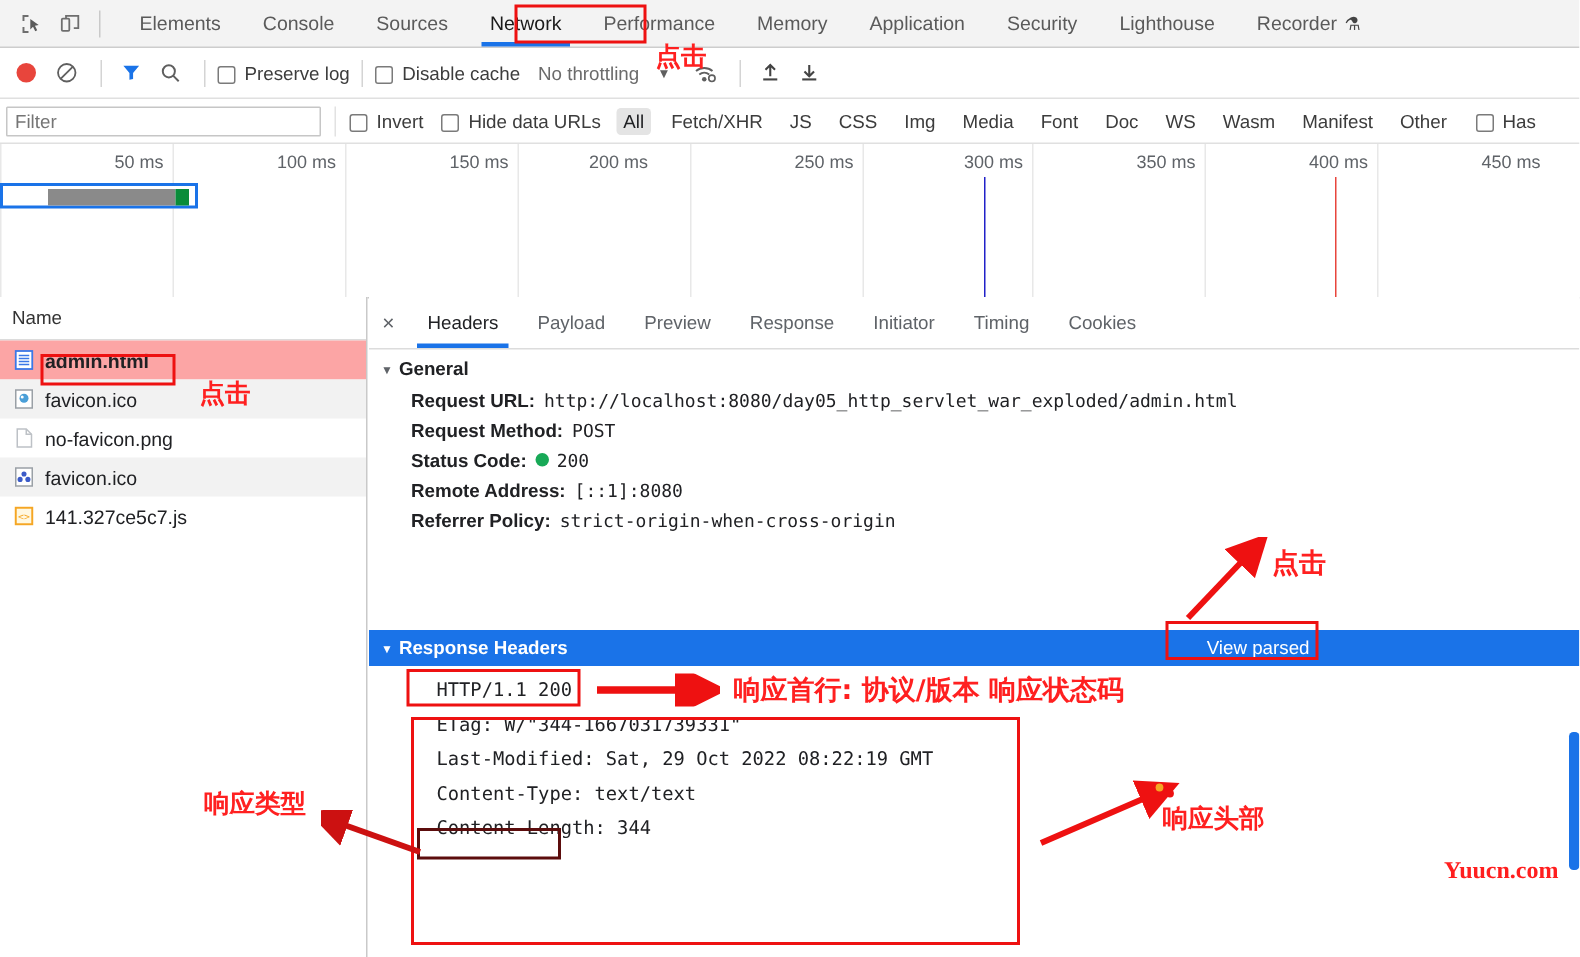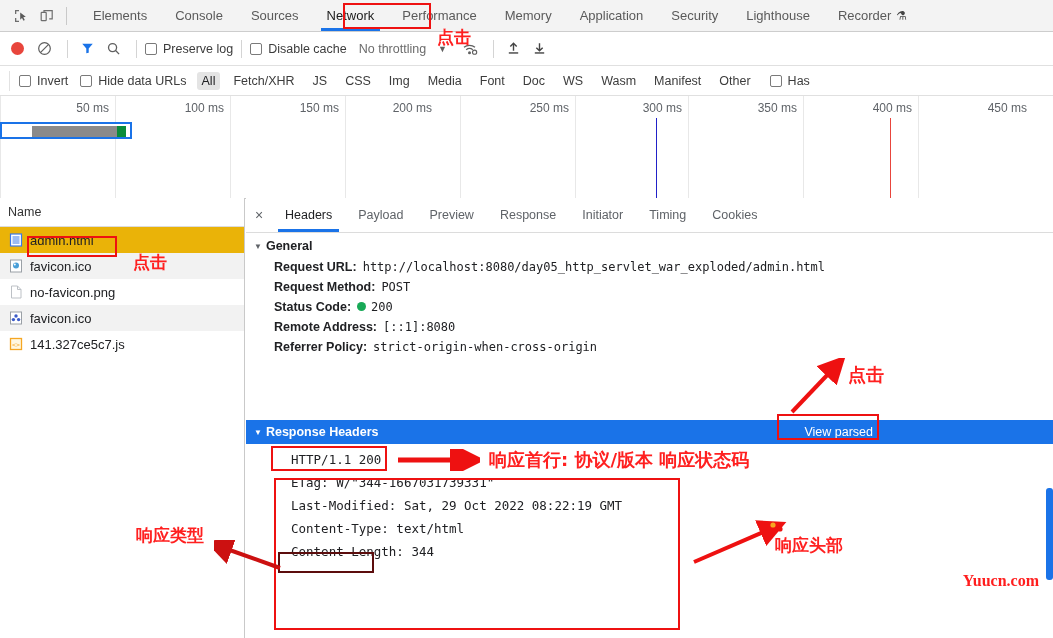--- a/index.html
+++ b/index.html
@@ -38,21 +38,21 @@
     background:#ffffff;border-bottom:1px solid #e0e0e0;
     display:flex;align-items:center;box-sizing:border-box;padding-left:8px;
   }
   .rec-dot{width:13px;height:13px;border-radius:50%;background:#e8453c;margin:0 9px 0 3px;cursor:pointer;}
   .tl-icon{width:22px;height:22px;display:flex;align-items:center;justify-content:center;margin-right:4px;cursor:pointer;}
   .tl-sep{width:1px;height:18px;background:#d4d4d4;margin:0 8px;}
   .cbx{
     width:12px;height:12px;border:1px solid #7a7a7a;border-radius:2px;
     background:#fff;display:inline-block;vertical-align:middle;box-sizing:border-box;
   }
-  .chk-lbl{display:flex;align-items:center;gap:6px;font-size:12.5px;color:#3c3c3c;cursor:pointer;white-space:nowrap;}
+  .chk-lbl{display:flex;align-items:flex-end;gap:6px;font-size:12.5px;color:#3c3c3c;cursor:pointer;white-space:nowrap;}
   .throttle{font-size:12.5px;color:#6b6b6b;margin-left:12px;white-space:nowrap;cursor:pointer;}
   .caret{margin-left:12px;color:#5f5f5f;font-size:9px;cursor:pointer;}
 
   
   .filterbar{
     position:absolute;left:0;top:66px;width:1053px;height:30px;
     background:#ffffff;border-bottom:1px solid #e0e0e0;
     display:flex;align-items:center;box-sizing:border-box;
   }
   .filter-input{
@@ -87,21 +87,21 @@
   }
   .name-head{
     height:28px;display:flex;align-items:center;padding-left:8px;
     font-size:12.5px;color:#333;border-bottom:1px solid #dcdcdc;background:#fff;
   }
   .frow{
     height:26px;display:flex;align-items:center;padding-left:8px;gap:7px;
     font-size:13px;color:#202124;cursor:pointer;box-sizing:border-box;
   }
   .frow.odd{background:#f2f2f2;}
-  .frow.sel{background:#eab308;}
+  .frow.sel{background:#fca5a5;font-weight:bold;}
   .fico{width:15px;height:15px;flex:0 0 15px;display:flex;align-items:center;justify-content:center;}
   .fname{white-space:nowrap;}
 
   
   .detail{
     position:absolute;left:246px;top:198px;width:807px;height:440px;
     background:#fff;box-sizing:border-box;overflow:hidden;
   }
   .dtabs{
     height:35px;display:flex;align-items:center;border-bottom:1px solid #dcdcdc;
@@ -264,20 +264,21 @@
     </div>
     <div class="tl-icon">
       <svg width="15" height="15" viewBox="0 0 16 16">
           <path d="M8 10.5v-8M4.6 7.1L8 10.5l3.4-3.4" fill="none" stroke="#444" stroke-width="1.5"></path>
           <rect x="3" y="12" width="10" height="1.5" fill="#444"></rect>
         </svg>
     </div>
   </div>
 
   <div class="filterbar">
+    <input class="filter-input" value="" placeholder="Filter" style="">
     <div class="fsep"></div>
     <label class="chk-lbl">
       <span class="cbx"></span>
       <span>Invert</span>
     </label>
     <label class="chk-lbl" style="margin-left:12px">
       <span class="cbx"></span>
       <span>Hide data URLs</span>
     </label>
     <div style="display:flex;align-items:center;gap:8px;margin-left:10px">
@@ -434,21 +435,21 @@
         <span class="tri">▼</span>
         <span>Response Headers</span>
       </span>
       <span class="viewparsed">View parsed</span>
     </div>
 
     <div style="position:absolute;top:250px;left:0;width:807px">
       <div class="hdrline">HTTP/1.1 200</div>
       <div class="hdrline">ETag: W/"344-1667031739331"</div>
       <div class="hdrline">Last-Modified: Sat, 29 Oct 2022 08:22:19 GMT</div>
-      <div class="hdrline">Content-Type: text/html</div>
+      <div class="hdrline">Content-Type: text/text</div>
       <div class="hdrline">Content-Length: 344</div>
     </div>
 
     <div class="scroll-v"></div>
   </div>
 
   <div class="ann" style="inset:0">
 
     <div class="box" style="left:343px;top:3px;width:88px;height:26px"></div>
     <div class="cn" style="left:437px;top:26px;font-size:17px">点击</div>

